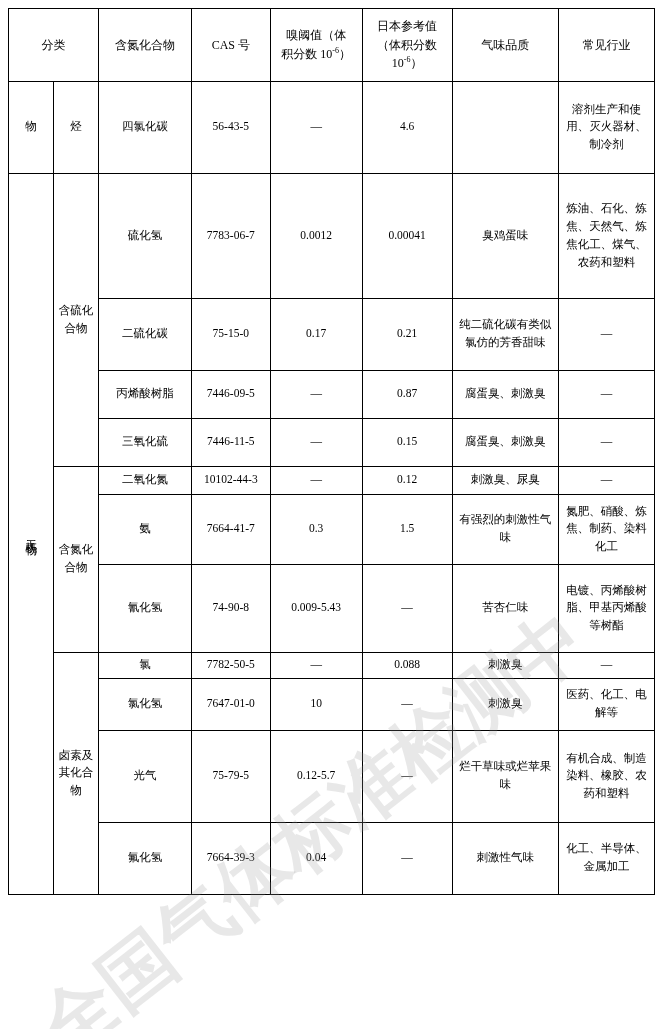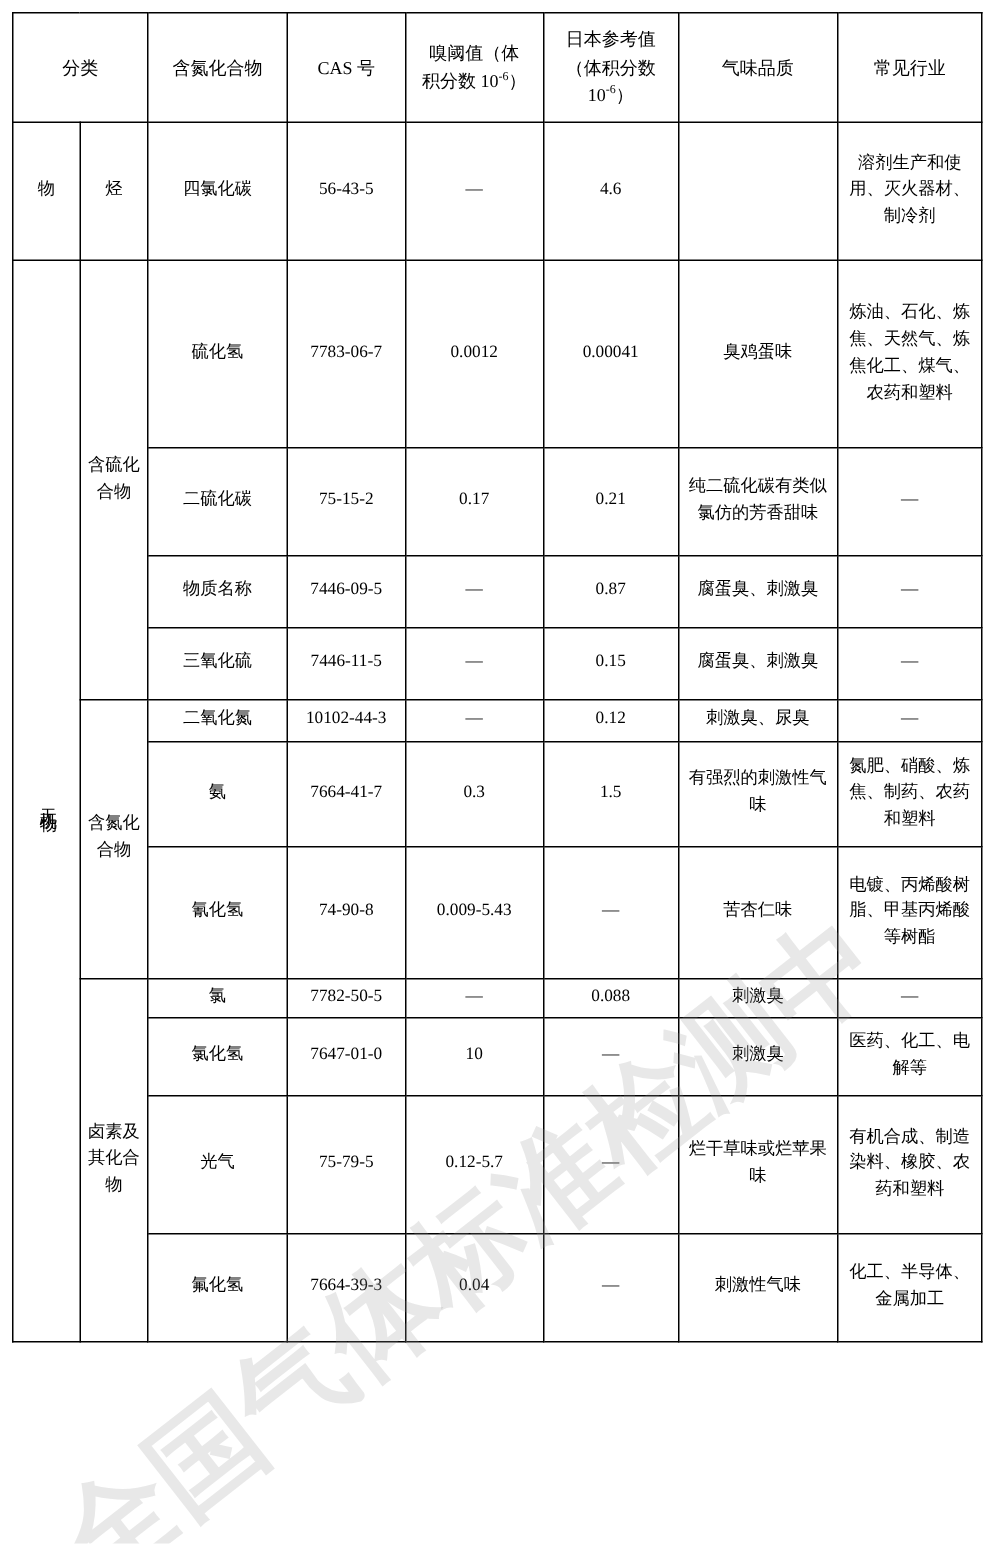--- a/index.html
+++ b/index.html
@@ -131,28 +131,28 @@
         <td rowspan="4">含硫化合物</td>
         <td>硫化氢</td>
         <td>7783-06-7</td>
         <td>0.0012</td>
         <td>0.00041</td>
         <td>臭鸡蛋味</td>
         <td>炼油、石化、炼焦、天然气、炼焦化工、煤气、农药和塑料</td>
       </tr>
       <tr style="height:72px">
         <td>二硫化碳</td>
-        <td>75-15-2</td>
+        <td>75-15-0</td>
         <td>0.17</td>
         <td>0.21</td>
         <td>纯二硫化碳有类似氯仿的芳香甜味</td>
         <td>—</td>
       </tr>
       <tr style="height:48px">
-        <td>物质名称</td>
+        <td>丙烯酸树脂</td>
         <td>7446-09-5</td>
         <td>—</td>
         <td>0.87</td>
         <td>腐蛋臭、刺激臭</td>
         <td>—</td>
       </tr>
       <tr style="height:48px">
         <td>三氧化硫</td>
         <td>7446-11-5</td>
         <td>—</td>
@@ -169,21 +169,21 @@
         <td>0.12</td>
         <td>刺激臭、尿臭</td>
         <td>—</td>
       </tr>
       <tr style="height:70px">
         <td>氨</td>
         <td>7664-41-7</td>
         <td>0.3</td>
         <td>1.5</td>
         <td>有强烈的刺激性气味</td>
-        <td>氮肥、硝酸、炼焦、制药、农药和塑料</td>
+        <td>氮肥、硝酸、炼焦、制药、染料化工</td>
       </tr>
       <tr style="height:88px">
         <td>氰化氢</td>
         <td>74-90-8</td>
         <td class="narrow">0.009-5.43</td>
         <td>—</td>
         <td>苦杏仁味</td>
         <td>电镀、丙烯酸树脂、甲基丙烯酸等树酯</td>
       </tr>
 

